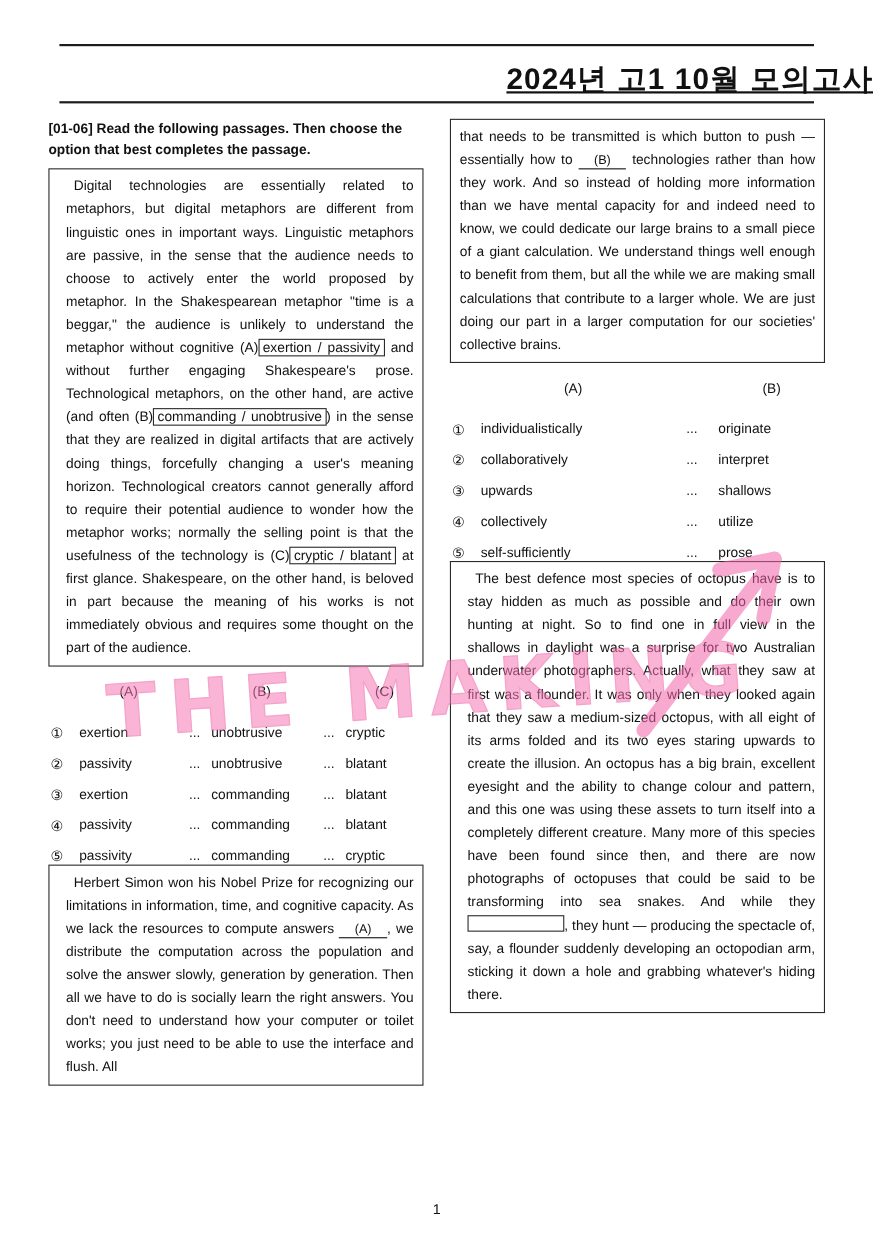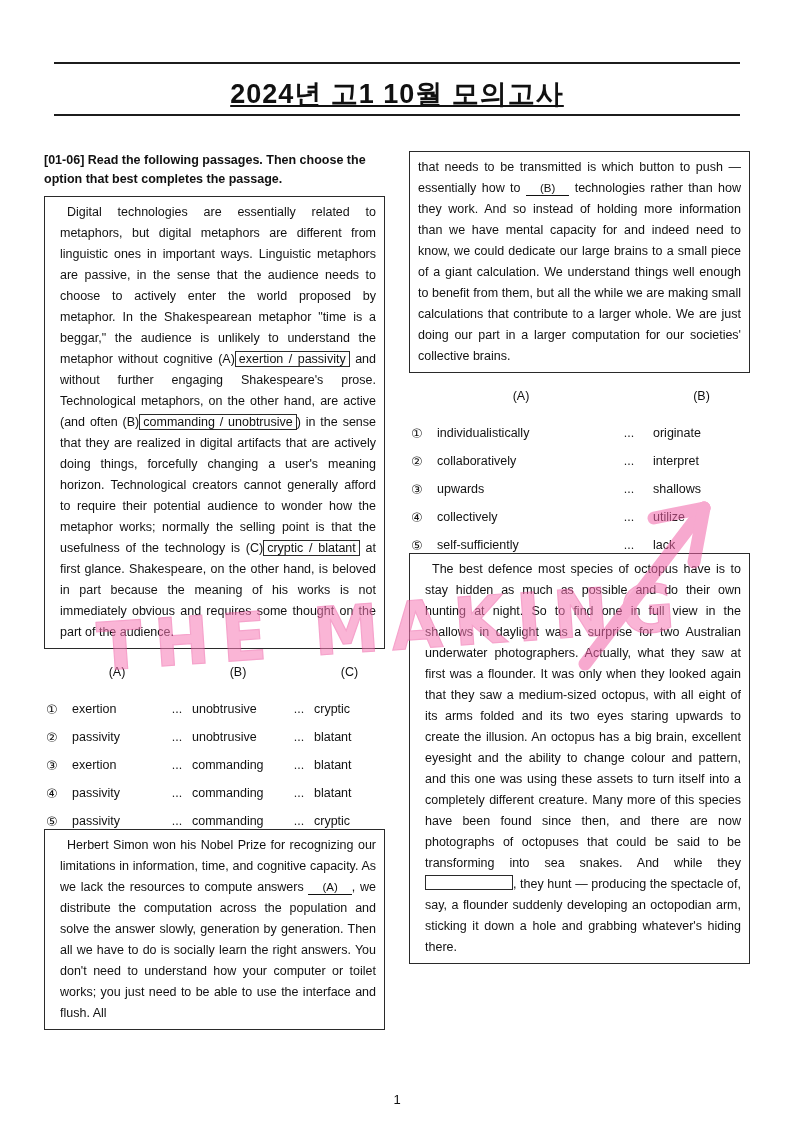--- a/index.html
+++ b/index.html
@@ -3,30 +3,30 @@
 <meta charset="utf-8">
 <style>
   * { margin:0; padding:0; box-sizing:border-box; }
   html,body { background:#ffffff; }
   .page {
     position:relative; width:794px; height:1123px; margin:0 auto;
     background:#fff; color:#111; overflow:hidden;
     font-family:"Liberation Sans","DejaVu Sans",sans-serif;
   }
   .rule { border-top:2.5px solid #1c1c1c; margin:0 54px; }
-  .header { text-align:center; padding-top:62px; }
+  .header { text-align:right; padding-top:40px; }
   .title {
     font-size:27px; font-weight:bold; letter-spacing:1px;
     text-decoration:underline; margin:12px 0 2px;
   }
   .subtitle {
     font-size:17px; font-weight:bold; text-decoration:underline; margin:2px 0 12px;
   }
   .columns { display:flex; gap:24px; padding:14px 44px 0; align-items:flex-start; }
-  .col { width:341px;margin-top:21px; }
+  .col { width:341px; }
   .instructions {
     font-weight:bold; font-size:12.5px; line-height:19px; margin-bottom:7px;
   }
   .qhead { font-size:13px; font-weight:bold; margin:6px 0 6px; }
   .qhead sup { font-size:9px; font-weight:bold; }
   .qhead .qref { margin-left:1px; }
   .pbox {
     border:1.5px solid #2a2a2a; padding:5px 8px;
     font-size:12.5px; line-height:21px; text-align:justify;
   }
@@ -174,21 +174,21 @@
         <span class="ow">shallows</span>
 
         <span class="onum">④</span>
         <span class="ow">collectively</span>
         <span class="od">...</span>
         <span class="ow">utilize</span>
 
         <span class="onum">⑤</span>
         <span class="ow">self-sufficiently</span>
         <span class="od">...</span>
-        <span class="ow">lack</span>
+        <span class="ow">prose</span>
       </div>
 
 
       <div class="pbox indent">
         <span>The best defence most species of octopus have is to stay hidden as much as possible and do their own hunting at night. So to find one in full view in the shallows in daylight was a surprise for two Australian underwater photographers. Actually, what they saw at first was a flounder. It was only when they looked again that they saw a medium-sized octopus, with all eight of its arms folded and its two eyes staring upwards to create the illusion. An octopus has a big brain, excellent eyesight and the ability to change colour and pattern, and this one was using these assets to turn itself into a completely different creature. Many more of this species have been found since then, and there are now photographs of octopuses that could be said to be transforming into sea snakes. And while they </span><span class="blankbox"></span><span>, they hunt — producing the spectacle of, say, a flounder suddenly developing an octopodian arm, sticking it down a hole and grabbing whatever's hiding there.</span>
       </div>
 
     </section>
   </div>
 

